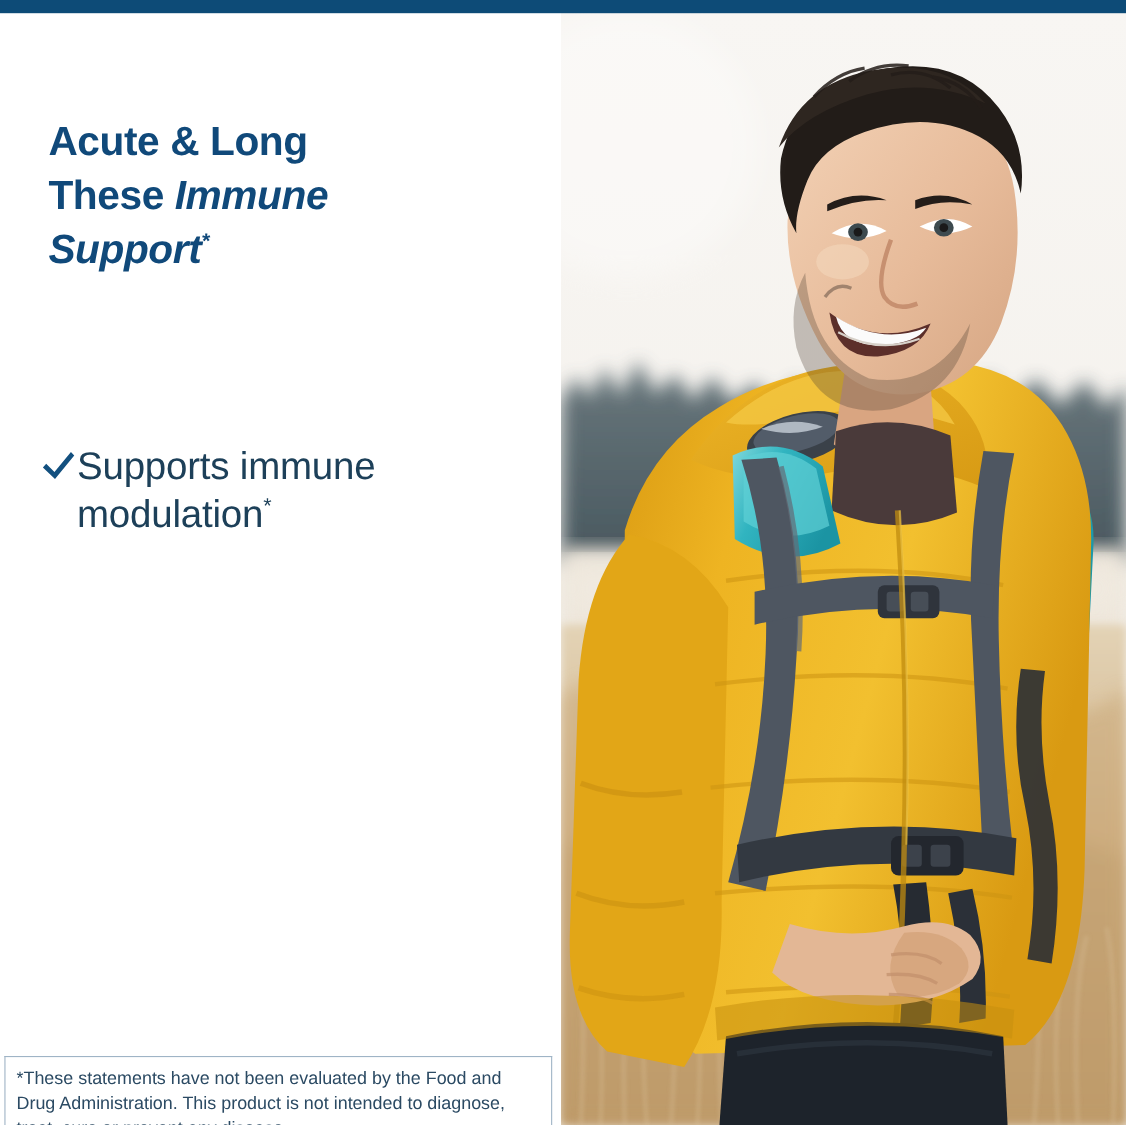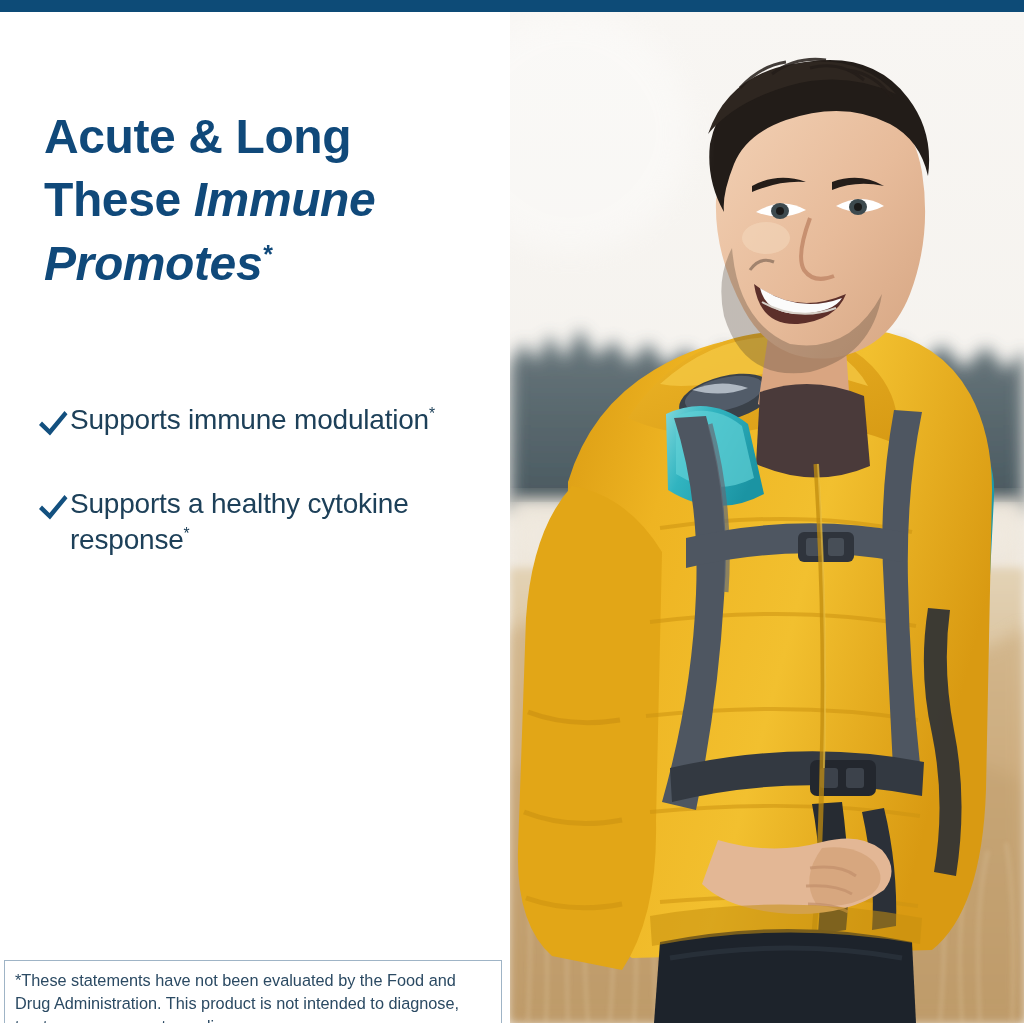--- a/index.html
+++ b/index.html
@@ -43,21 +43,21 @@
     z-index: 20;
   }
 
   .headline {
     position: absolute;
     left: 44px;
     top: 93px;
     width: 450px;
     color: #10497a;
     font-family: "Liberation Sans", sans-serif;
-    font-size: 48px;
+    font-size: 37px;
     line-height: 1.32;
     font-weight: bold;
     letter-spacing: -0.4px;
   }
   .headline .em {
     font-style: italic;
     margin-top: 28px;
   }
   .headline sup {
     font-size: 0.52em;
@@ -86,21 +86,21 @@
     height: 40px;
     position: relative;
     top: 4px;
   }
   .check-icon svg { display: block; }
 
   .bullet-text {
     flex: 1 1 auto;
     color: #1d4059;
     font-family: "Liberation Sans", sans-serif;
-    font-size: 28px;
+    font-size: 35px;
     line-height: 1.27;
     font-weight: 400;
     letter-spacing: -0.2px;
   }
   .bullet-text sup {
     font-size: 0.56em;
     vertical-align: super;
     line-height: 0;
   }
 
@@ -141,43 +141,35 @@
 
 <div class="canvas">
 
   <div class="top-bar"></div>
 
   <div class="left-panel">
 
     <div class="headline">
       <span>Acute &amp; Long</span><br>
       <span>These </span><span class="em">Immune</span><br>
-      <span class="em">Promotes</span><sup>*</sup>
+      <span class="em">Support</span><sup>*</sup>
     </div>
 
     <div class="bullets">
 
       <div class="bullet-row">
         <span class="check-icon">
           <svg width="34" height="40" viewBox="0 0 34 40" aria-hidden="true">
             <path d="M3 19 L6 15.5 L13.5 23 L28.5 5 L31.5 8.2 L14 29.5 Z" fill="#13507f"></path>
           </svg>
         </span>
         <span class="bullet-text"><span>Supports immune modulation</span><sup>*</sup></span>
       </div>
 
 
-      <div class="bullet-row">
-        <span class="check-icon">
-          <svg width="34" height="40" viewBox="0 0 34 40" aria-hidden="true">
-            <path d="M3 19 L6 15.5 L13.5 23 L28.5 5 L31.5 8.2 L14 29.5 Z" fill="#13507f"></path>
-          </svg>
-        </span>
-        <span class="bullet-text"><span>Supports a healthy cytokine response</span><sup>*</sup></span>
-      </div>
 
     </div>
 
     <div class="disclaimer">*These statements have not been evaluated by the Food and Drug Administration. This product is not intended to diagnose, treat, cure or prevent any disease.</div>
 
   </div>
 
   <div class="photo">
     <svg width="514" height="1011" viewBox="0 0 514 1011" aria-hidden="true">
       <defs>

